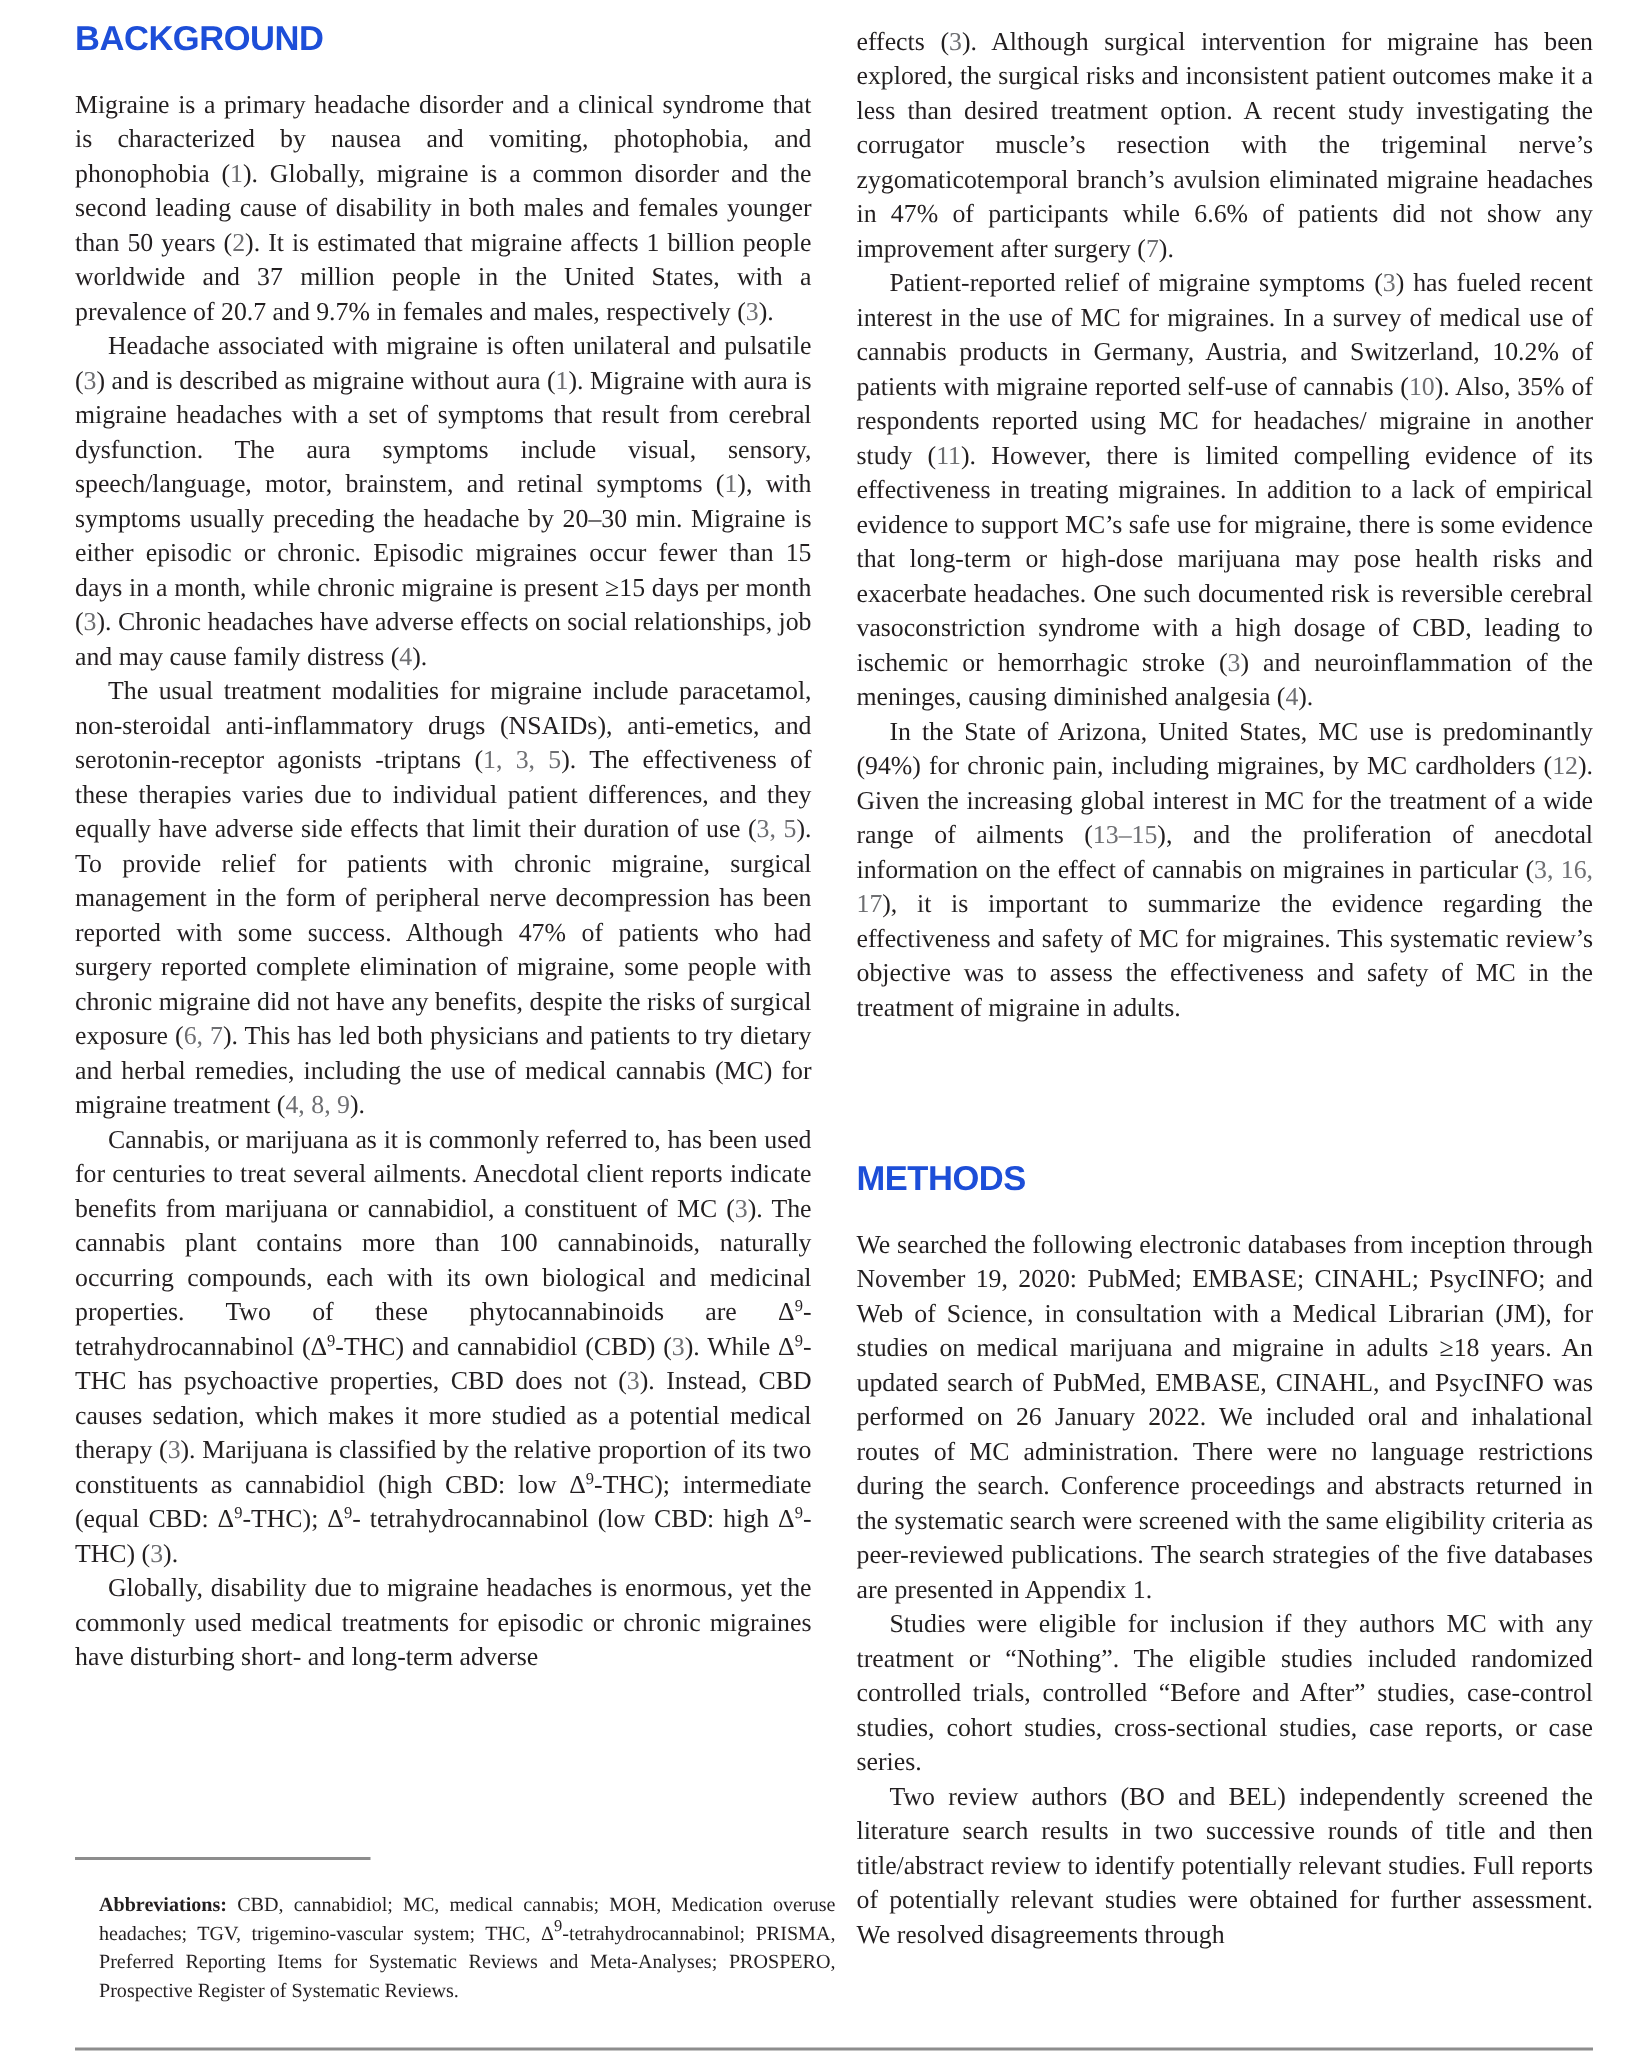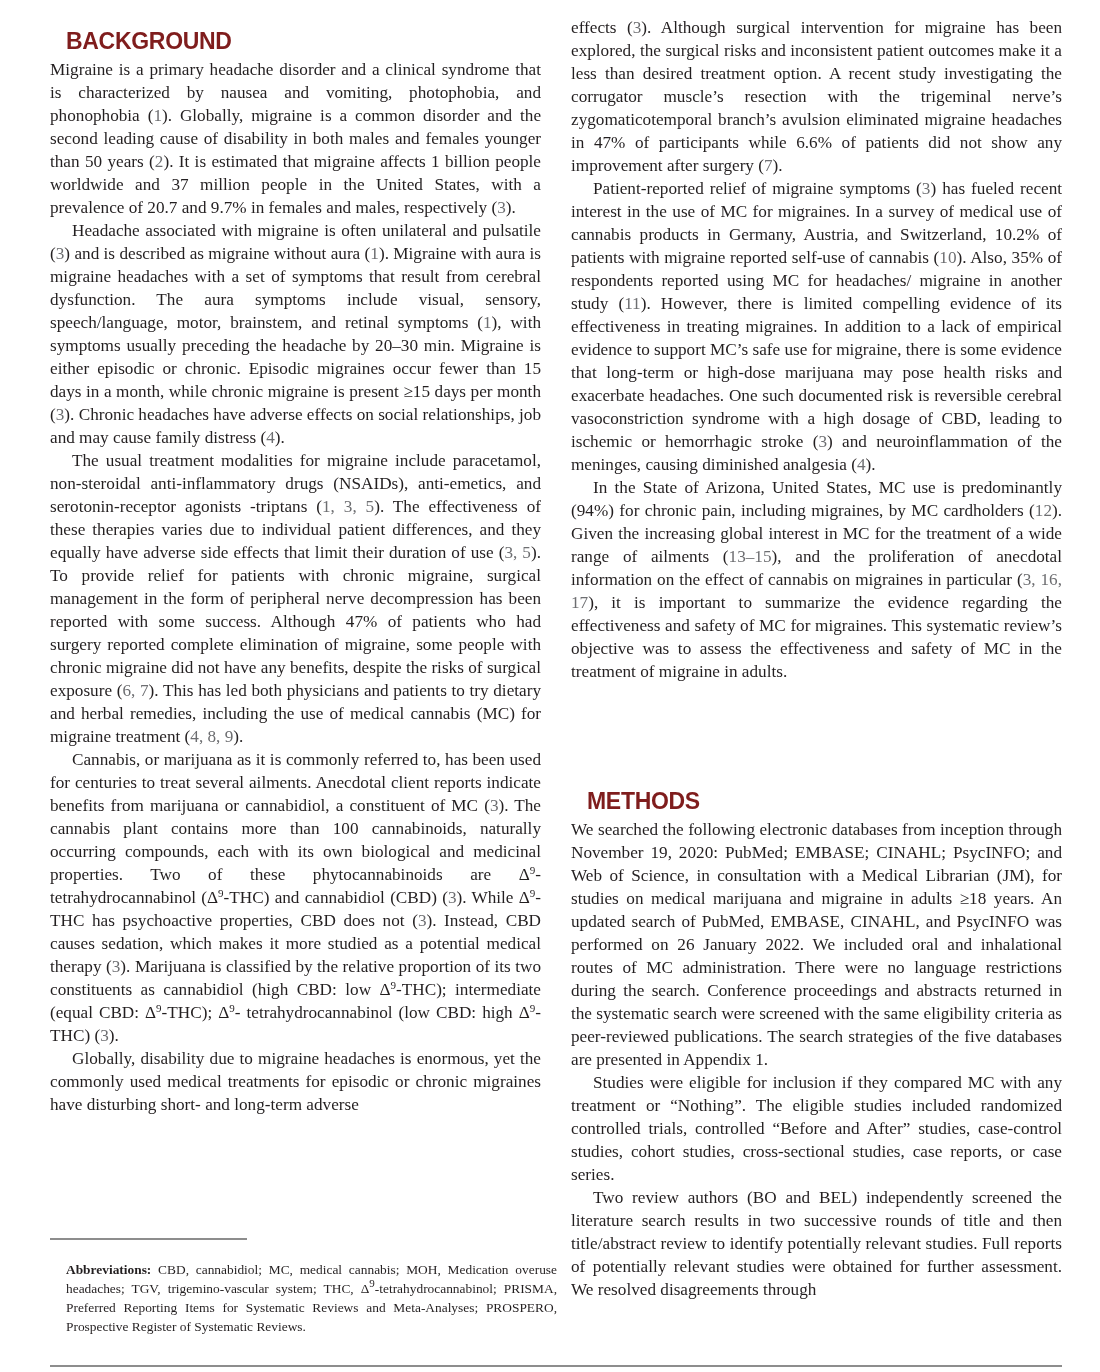--- a/index.html
+++ b/index.html
@@ -1,20 +1,20 @@
 <!DOCTYPE html>
 <html><head>
 <meta charset="utf-8">
 <style>
   html, body { margin: 0; padding: 0; background: #ffffff; }
   body { width: 1100px; height: 1372px; position: relative; overflow: hidden; color: #231f20; }
   .col { position: absolute; top: 0; width: 491px; }
   .col-left { left: 50px; }
   .col-right { left: 571px; }
-  h2 { font-family: "Liberation Sans", sans-serif; font-weight: bold; font-size: 23px; margin: 16px; letter-spacing: -0.3px; color: #7f1d1d; }
+  h2 { font-family: "Liberation Sans", sans-serif; font-weight: bold; font-size: 23px; margin: 0; letter-spacing: -0.3px; color: #1d4ed8; }
   .h-bg { position: absolute; top: 12px; left: 0; }
   .h-methods { position: absolute; top: 772px; left: 0; }
   .para { font-family: "Liberation Serif", serif; font-size: 17.2px; line-height: 23px; text-align: justify; margin: 0; text-indent: 22px; }
   .para.noindent { text-indent: 0; }
   .ref { color: #6d6e71; }
   sup { font-size: 11px; line-height: 0; vertical-align: 6px; }
   .bg-body { position: absolute; top: 58px; left: 0; width: 491px; }
   .rc-top { position: absolute; top: 16px; left: 0; width: 491px; }
   .methods-body { position: absolute; top: 818px; left: 0; width: 491px; }
   .fn-rule { position: absolute; top: 1238px; left: 0; width: 197px; height: 2px; background: #8d8d8d; }
@@ -43,18 +43,18 @@
 
 <div class="col col-right">
   <div class="rc-top">
       <p class="para noindent"><span>effects (</span><span class="ref">3</span><span>). Although surgical intervention for migraine has been explored, the surgical risks and inconsistent patient outcomes make it a less than desired treatment option. A recent study investigating the corrugator muscle’s resection with the trigeminal nerve’s zygomaticotemporal branch’s avulsion eliminated migraine headaches in 47% of participants while 6.6% of patients did not show any improvement after surgery (</span><span class="ref">7</span><span>).</span></p>
       <p class="para"><span>Patient-reported relief of migraine symptoms (</span><span class="ref">3</span><span>) has fueled recent interest in the use of MC for migraines. In a survey of medical use of cannabis products in Germany, Austria, and Switzerland, 10.2% of patients with migraine reported self-use of cannabis (</span><span class="ref">10</span><span>). Also, 35% of respondents reported using MC for headaches/ migraine in another study (</span><span class="ref">11</span><span>). However, there is limited compelling evidence of its effectiveness in treating migraines. In addition to a lack of empirical evidence to support MC’s safe use for migraine, there is some evidence that long-term or high-dose marijuana may pose health risks and exacerbate headaches. One such documented risk is reversible cerebral vasoconstriction syndrome with a high dosage of CBD, leading to ischemic or hemorrhagic stroke (</span><span class="ref">3</span><span>) and neuroinflammation of the meninges, causing diminished analgesia (</span><span class="ref">4</span><span>).</span></p>
       <p class="para"><span>In the State of Arizona, United States, MC use is predominantly (94%) for chronic pain, including migraines, by MC cardholders (</span><span class="ref">12</span><span>). Given the increasing global interest in MC for the treatment of a wide range of ailments (</span><span class="ref">13–15</span><span>), and the proliferation of anecdotal information on the effect of cannabis on migraines in particular (</span><span class="ref">3, 16, 17</span><span>), it is important to summarize the evidence regarding the effectiveness and safety of MC for migraines. This systematic review’s objective was to assess the effectiveness and safety of MC in the treatment of migraine in adults.</span></p>
     </div>
   <h2 class="h-methods">METHODS</h2>
   <div class="methods-body">
       <p class="para noindent"><span>We searched the following electronic databases from inception through November 19, 2020: PubMed; EMBASE; CINAHL; PsycINFO; and Web of Science, in consultation with a Medical Librarian (JM), for studies on medical marijuana and migraine in adults ≥18 years. An updated search of PubMed, EMBASE, CINAHL, and PsycINFO was performed on 26 January 2022. We included oral and inhalational routes of MC administration. There were no language restrictions during the search. Conference proceedings and abstracts returned in the systematic search were screened with the same eligibility criteria as peer-reviewed publications. The search strategies of the five databases are presented in </span><b class="appendix">Appendix 1</b><span>.</span></p>
-      <p class="para"><span>Studies were eligible for inclusion if they compared MC with any treatment or “Nothing”. The eligible studies included randomized controlled trials, controlled “Before and After” studies, case-control studies, cohort studies, cross-sectional studies, case reports, or case series.</span></p>
+      <p class="para"><span>Studies were eligible for inclusion if they authors MC with any treatment or “Nothing”. The eligible studies included randomized controlled trials, controlled “Before and After” studies, case-control studies, cohort studies, cross-sectional studies, case reports, or case series.</span></p>
       <p class="para"><span>Two review authors (BO and BEL) independently screened the literature search results in two successive rounds of title and then title/abstract review to identify potentially relevant studies. Full reports of potentially relevant studies were obtained for further assessment. We resolved disagreements through</span></p>
     </div>
 </div>
 
 <div class="page-rule"></div>
 
 </body></html>

